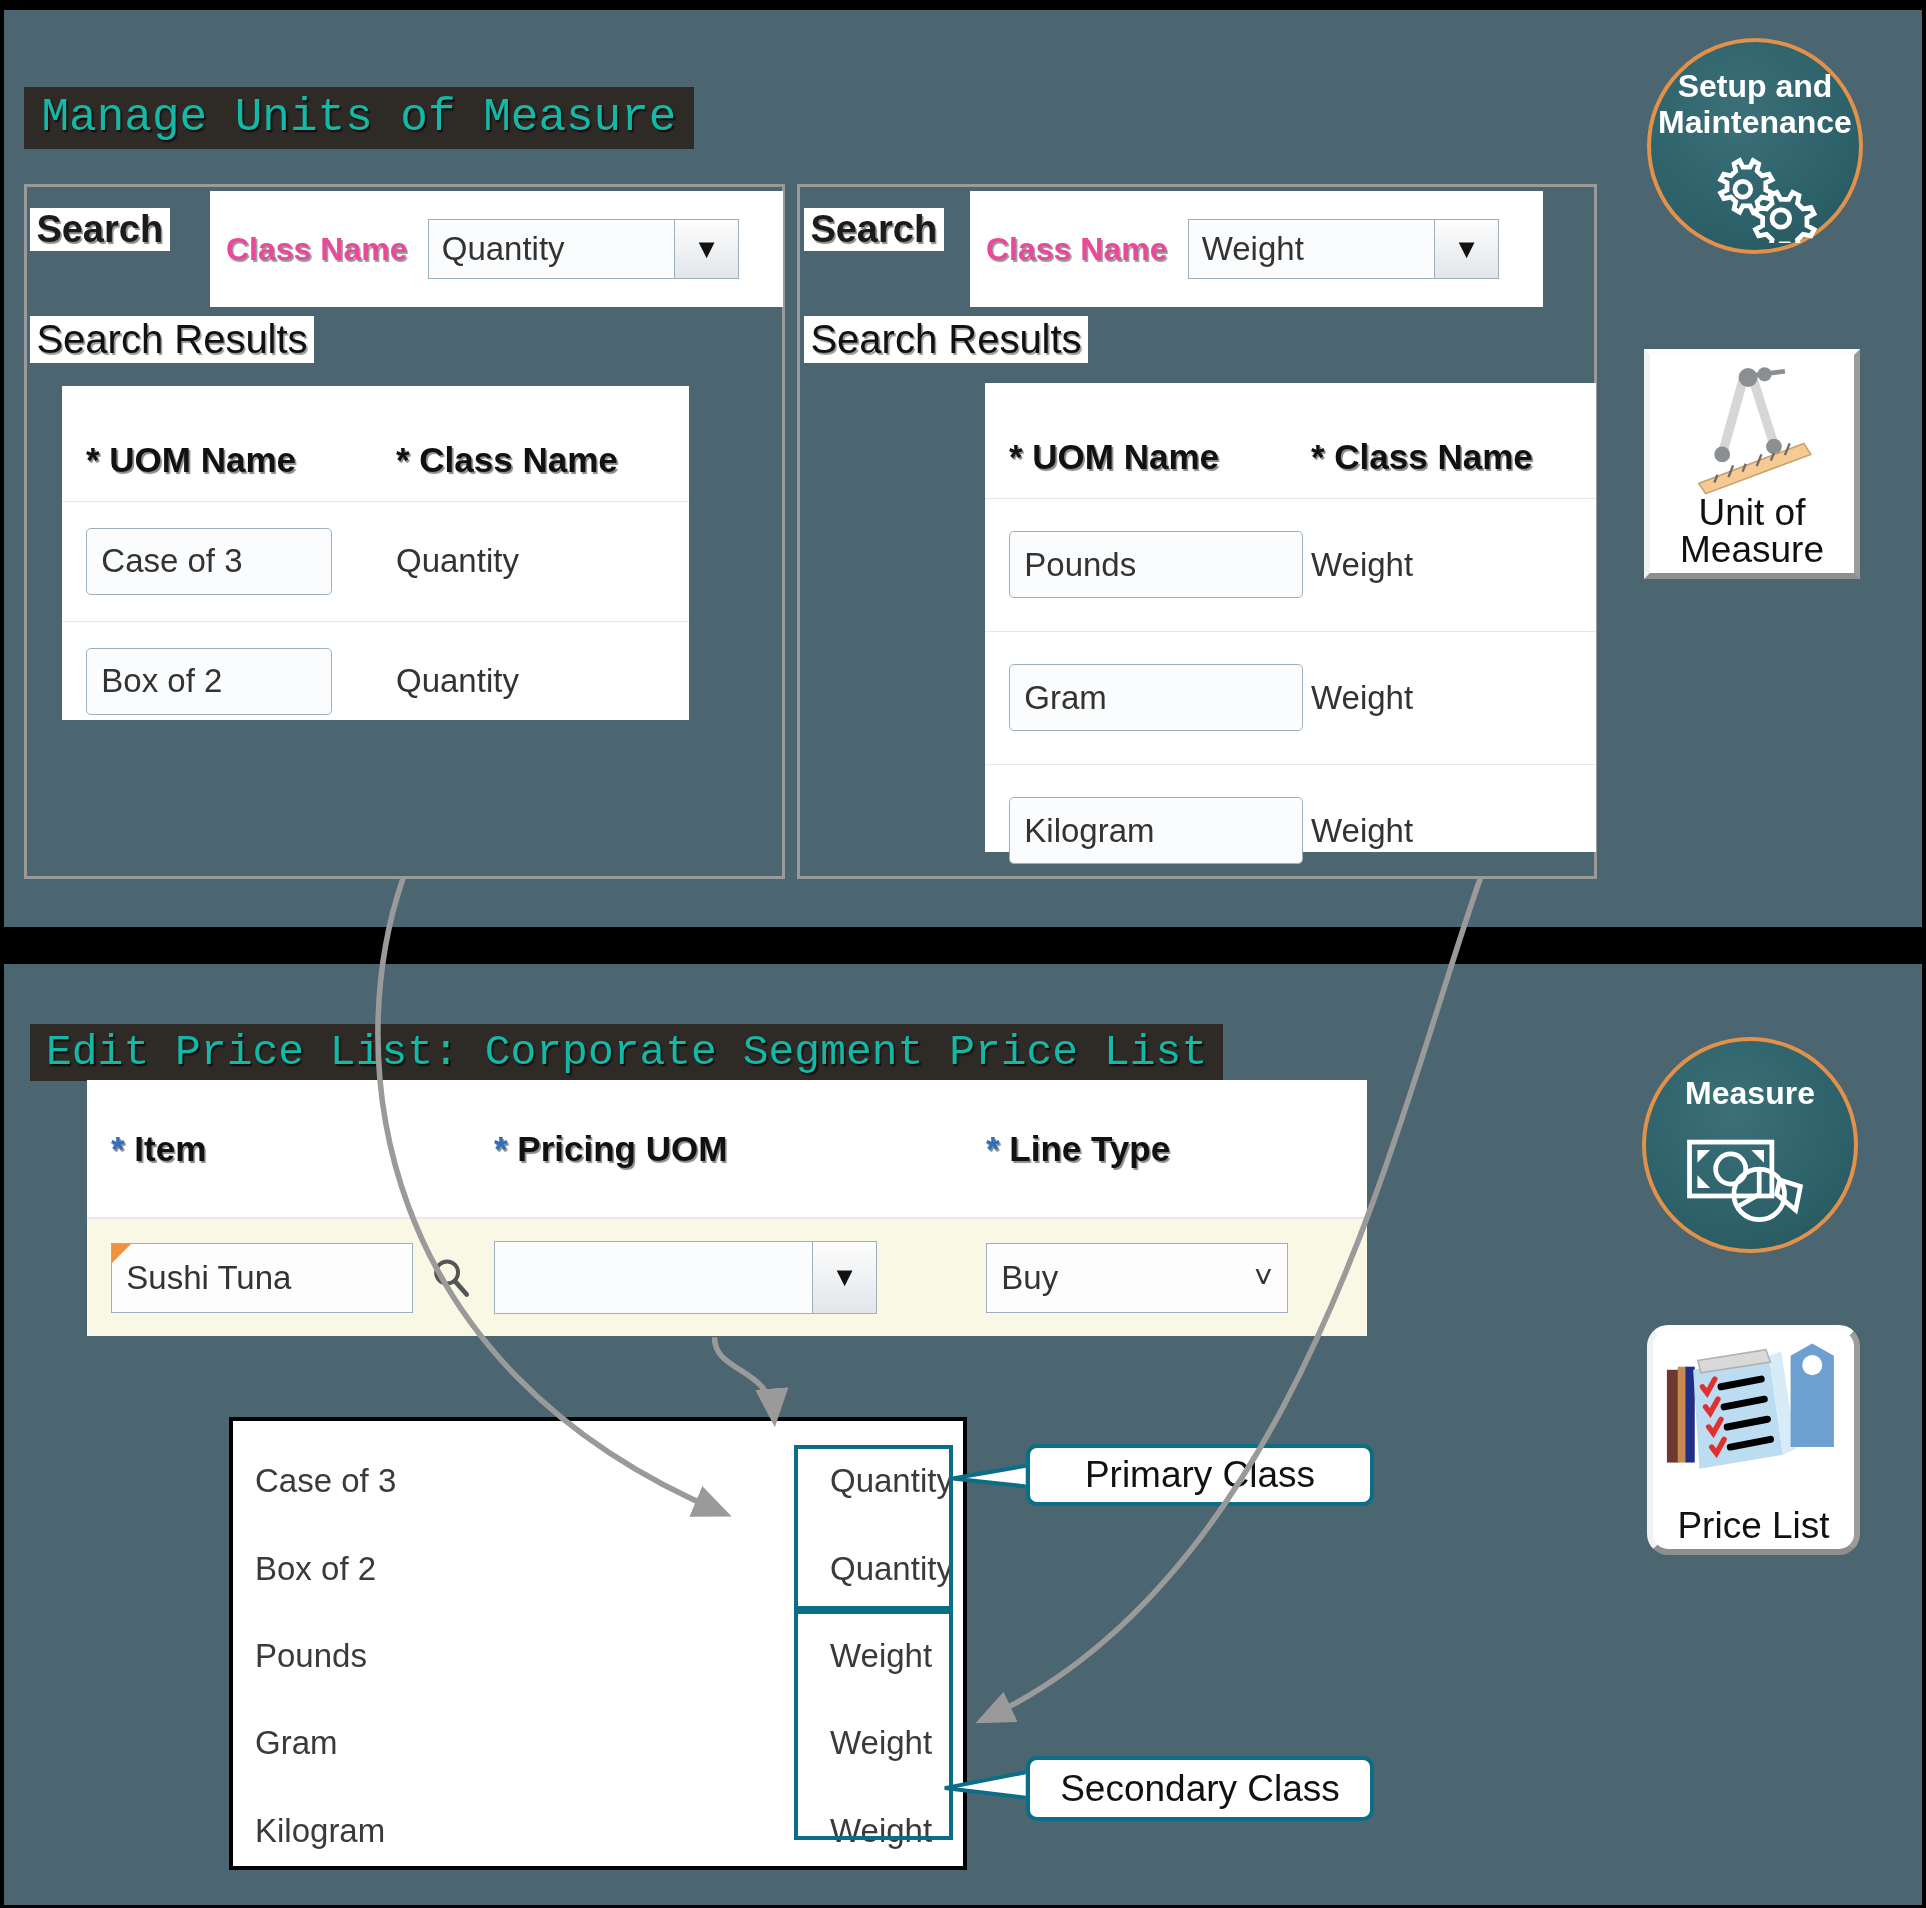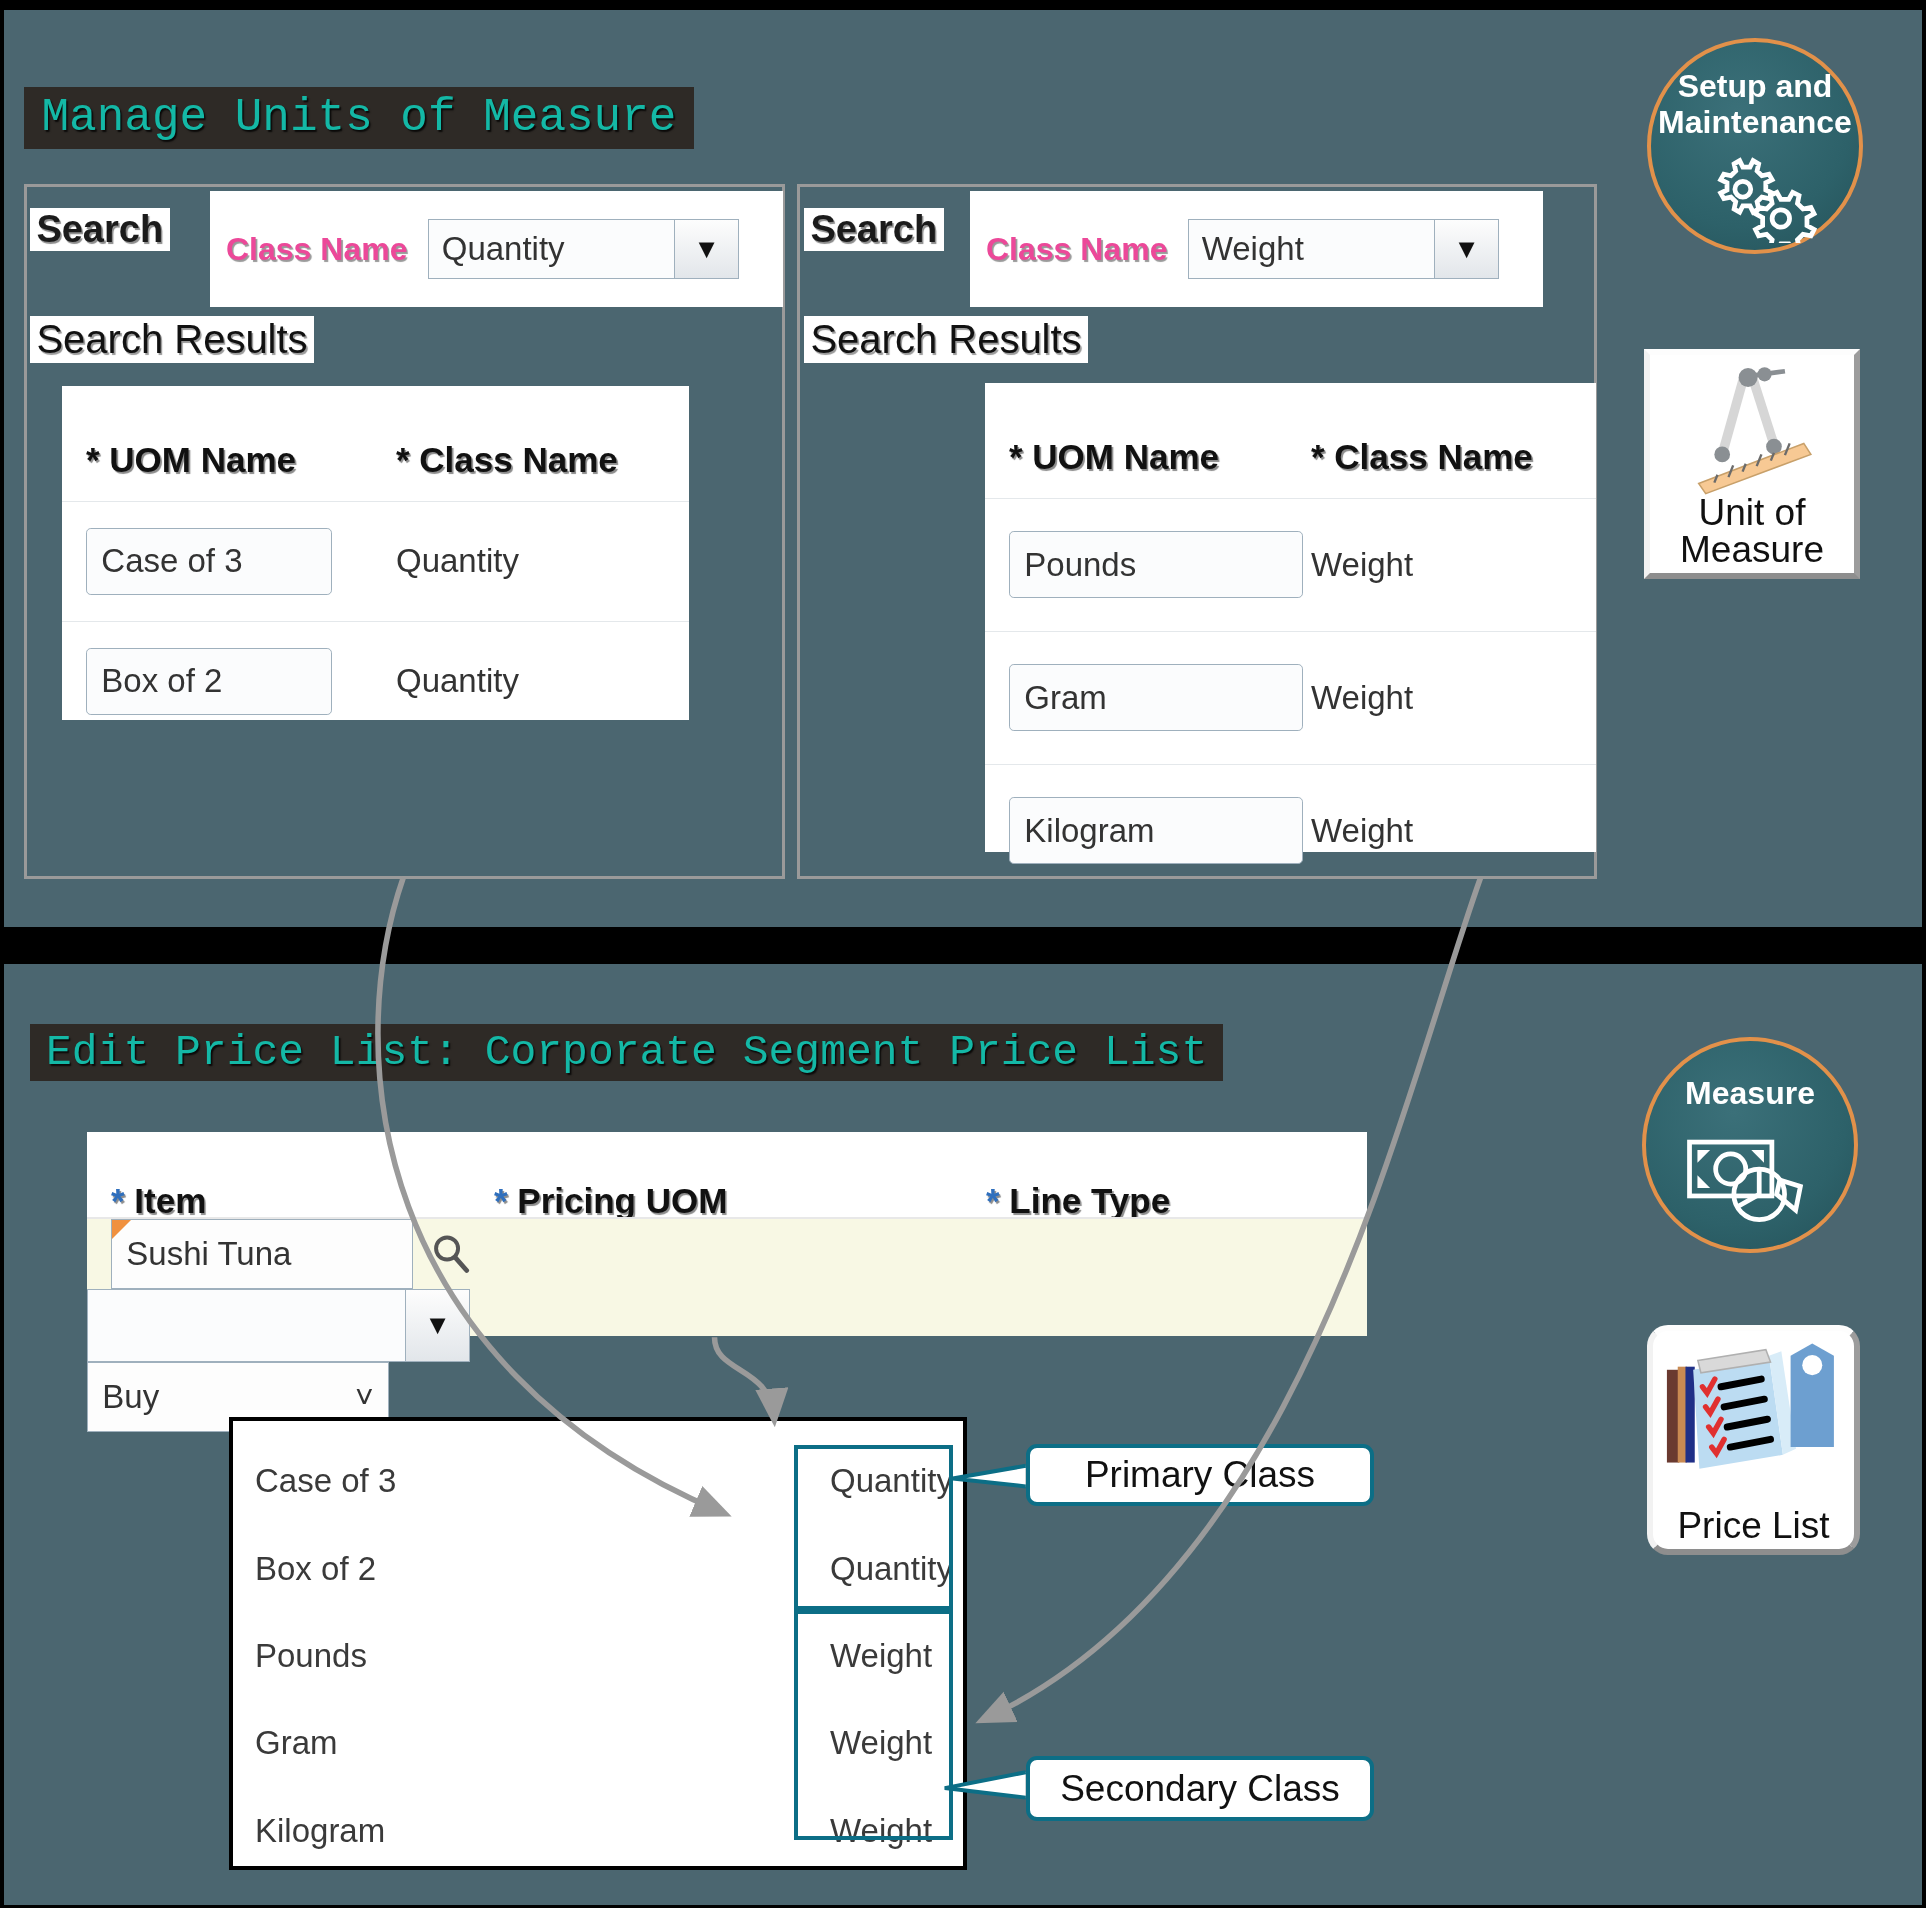--- a/index.html
+++ b/index.html
@@ -72,30 +72,30 @@
   .rtable .row .c1{display:flex;align-items:center;}
   .rtable .cellbox{
     background:#fbfcfd;border:1.6px solid #9fb0bd;border-radius:4.8px;
     height:67px;display:flex;align-items:center;padding:0 14.3px;
     font-size:33px;color:#333;box-sizing:border-box;
   }
   .rtable .c2{font-size:33px;color:#333;}
 
   
   #pl-head{
-    position:absolute;left:87px;top:1132px;width:1280px;height:137px;
+    position:absolute;left:87px;top:1080px;width:1280px;height:137px;
     background:#fff;display:flex;align-items:center;box-sizing:border-box;
   }
   #pl-head .cell{font-weight:bold;font-size:35px;color:#111;
     text-shadow:1.6px 1.6px 0.8px rgba(0,0,0,.45);}
   #pl-head .ast{color:#2f6fbd;}
   #pl-row{
     position:absolute;left:87px;top:1217px;width:1280px;height:119px;
     background:#f8f8e4;border-top:2.4px solid #e8e8e8;
-    display:flex;box-sizing:border-box;flex-direction:column;
+    display:flex;align-items:center;box-sizing:border-box;
   }
   .pl-input{
     background:#fdfdfd;border:1.6px solid #9fb0bd;height:70px;
     display:flex;align-items:center;padding:0 14.3px;
     font-size:33px;color:#333;box-sizing:border-box;position:relative;
   }
   .pl-input .flag{
     position:absolute;left:0;top:0;width:0;height:0;
     border-top:19px solid #f0913f;border-right:19px solid transparent;
   }

